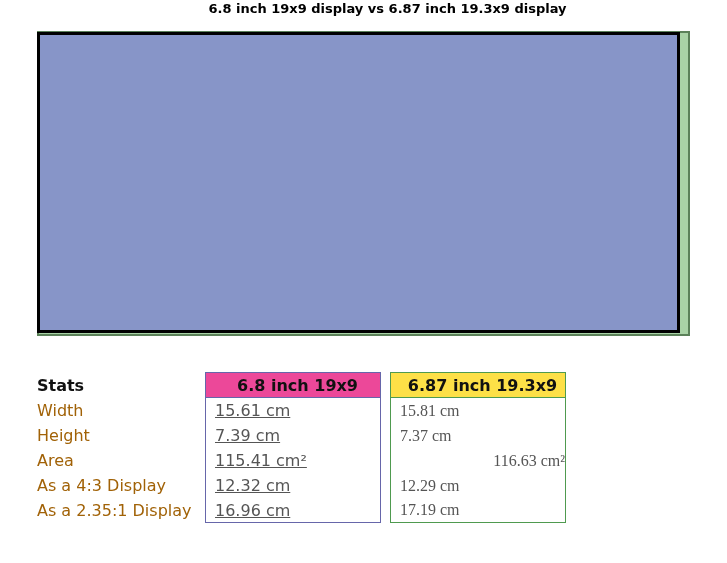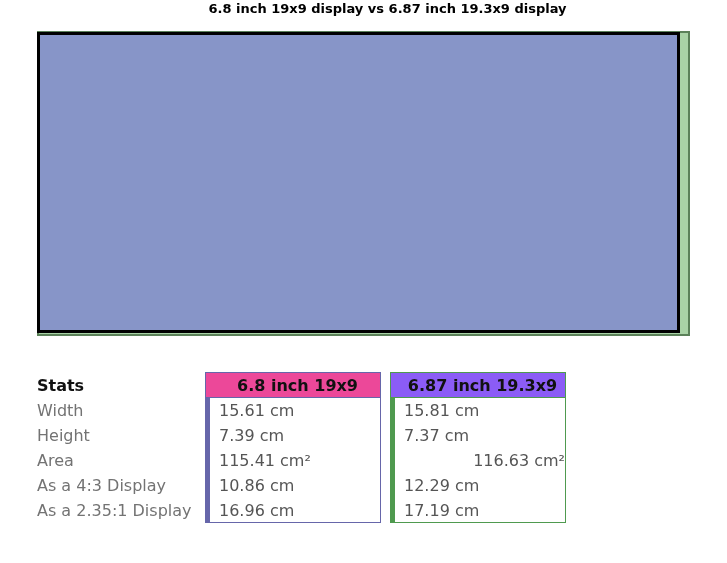--- a/index.html
+++ b/index.html
@@ -75,21 +75,21 @@
     padding: 0;
     margin: 0;
     vertical-align: middle;
     font-weight: normal;
   }
 
   
   .col-label {
     width: 168px;
     height: 25px;
-    color: #737373;
+    color: #a16207;
     text-align: left;
     padding-left: 1px !important;
     white-space: nowrap;
   }
   th.col-label {
     color: #111111;
     font-weight: bold !important;
     height: 26px;
   }
 
@@ -109,40 +109,42 @@
   th.hdr-purple {
     height: 26px;
     background: #b6b6cc;
     color: #111111;
     font-weight: bold !important;
     text-align: center;
     border: 1px solid #6666aa;
     box-sizing: border-box;
   }
   td.cell-purple {
-    border-left: 5px solid #14532d;
+    border-left: 1px solid #14532d;
     border-right: 1px solid #6666aa;
+    text-decoration: underline;
   }
   td.cell-purple.last-row {
     border-bottom: 1px solid #6666aa;
   }
 
   
   th.hdr-green {
     height: 26px;
     background: #aed3a7;
     color: #111111;
     font-weight: bold !important;
     text-align: center;
     border: 1px solid #4f9a4f;
     box-sizing: border-box;
   }
   td.cell-green {
-    border-left: 5px solid #c4b5fd;
+    border-left: 1px solid #c4b5fd;
     border-right: 1px solid #4f9a4f;
+    font-family: Liberation Serif, serif;
   }
   td.cell-green.last-row {
     border-bottom: 1px solid #4f9a4f;
   }
 
   
   .col-gap {
     width: 9px;
   }
 </style>
@@ -155,21 +157,21 @@
   <div id="display-green-rect" style="background: rgb(169, 211, 166); border-color: rgb(91, 129, 89);"></div>
   <div id="display-blue-rect" style="background: rgb(135, 149, 200); border-color: rgb(0, 0, 0);"></div>
 </div>
 
 <table id="stats-table">
   <thead>
     <tr>
       <th class="col-label">Stats</th>
       <th class="col-data hdr-purple" style="background: #ec4899; border-color: rgb(102, 102, 170);">6.8 inch 19x9</th>
       <td class="col-gap"></td>
-      <th class="col-data hdr-green" style="background: #8b5cf6; border-color: rgb(79, 154, 79);">6.87 inch 19.3x9</th>
+      <th class="col-data hdr-green" style="background: #fde047; border-color: rgb(79, 154, 79);">6.87 inch 19.3x9</th>
     </tr>
   </thead>
   <tbody id="stats-body">
       <tr>
         <td class="col-label">Width</td>
         <td class="col-data cell-purple" style="border-left-color: rgb(102, 102, 170); border-right-color: rgb(102, 102, 170);">15.61 cm</td>
         <td class="col-gap"></td>
         <td class="col-data cell-green" style="border-left-color: rgb(79, 154, 79); border-right-color: rgb(79, 154, 79);">15.81 cm</td>
       </tr>
       <tr>
@@ -179,21 +181,21 @@
         <td class="col-data cell-green" style="border-left-color: rgb(79, 154, 79); border-right-color: rgb(79, 154, 79); margin-top: 19px;">7.37 cm</td>
       </tr>
       <tr>
         <td class="col-label">Area</td>
         <td class="col-data cell-purple" style="border-left-color: rgb(102, 102, 170); border-right-color: rgb(102, 102, 170);">115.41 cm²</td>
         <td class="col-gap"></td>
         <td class="col-data cell-green" style="border-left-color: rgb(79, 154, 79); border-right-color: rgb(79, 154, 79); text-align: right;">116.63 cm²</td>
       </tr>
       <tr>
         <td class="col-label">As a 4:3 Display</td>
-        <td class="col-data cell-purple" style="border-left-color: rgb(102, 102, 170); border-right-color: rgb(102, 102, 170);">10.86 cm</td>
+        <td class="col-data cell-purple" style="border-left-color: rgb(102, 102, 170); border-right-color: rgb(102, 102, 170);">12.32 cm</td>
         <td class="col-gap"></td>
         <td class="col-data cell-green" style="border-left-color: rgb(79, 154, 79); border-right-color: rgb(79, 154, 79);">12.29 cm</td>
       </tr>
       <tr>
         <td class="col-label">As a 2.35:1 Display</td>
         <td class="col-data cell-purple last-row" style="border-left-color: rgb(102, 102, 170); border-right-color: rgb(102, 102, 170); border-bottom-color: rgb(102, 102, 170); margin-top: 8px;">16.96 cm</td>
         <td class="col-gap"></td>
         <td class="col-data cell-green last-row" style="border-left-color: rgb(79, 154, 79); border-right-color: rgb(79, 154, 79); border-bottom-color: rgb(79, 154, 79);">17.19 cm</td>
       </tr>
     </tbody>

